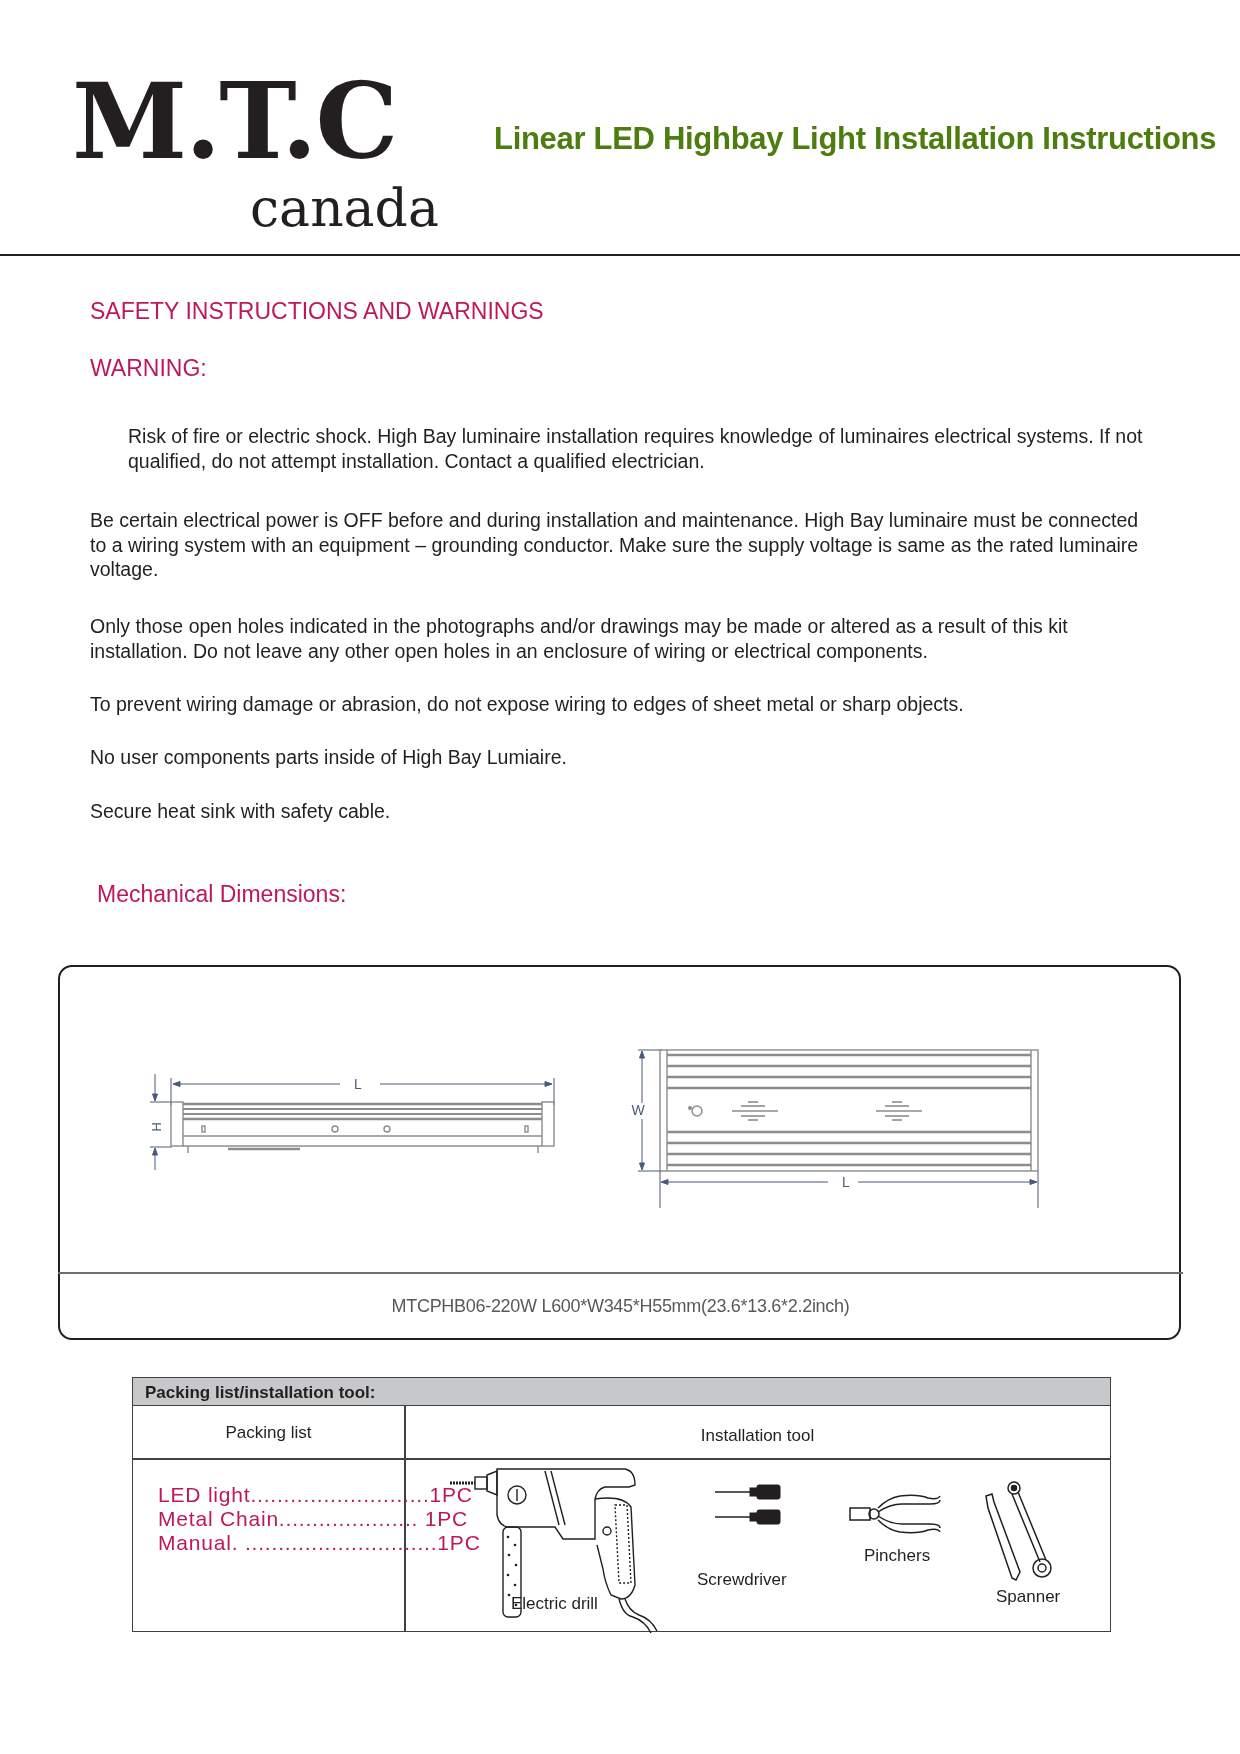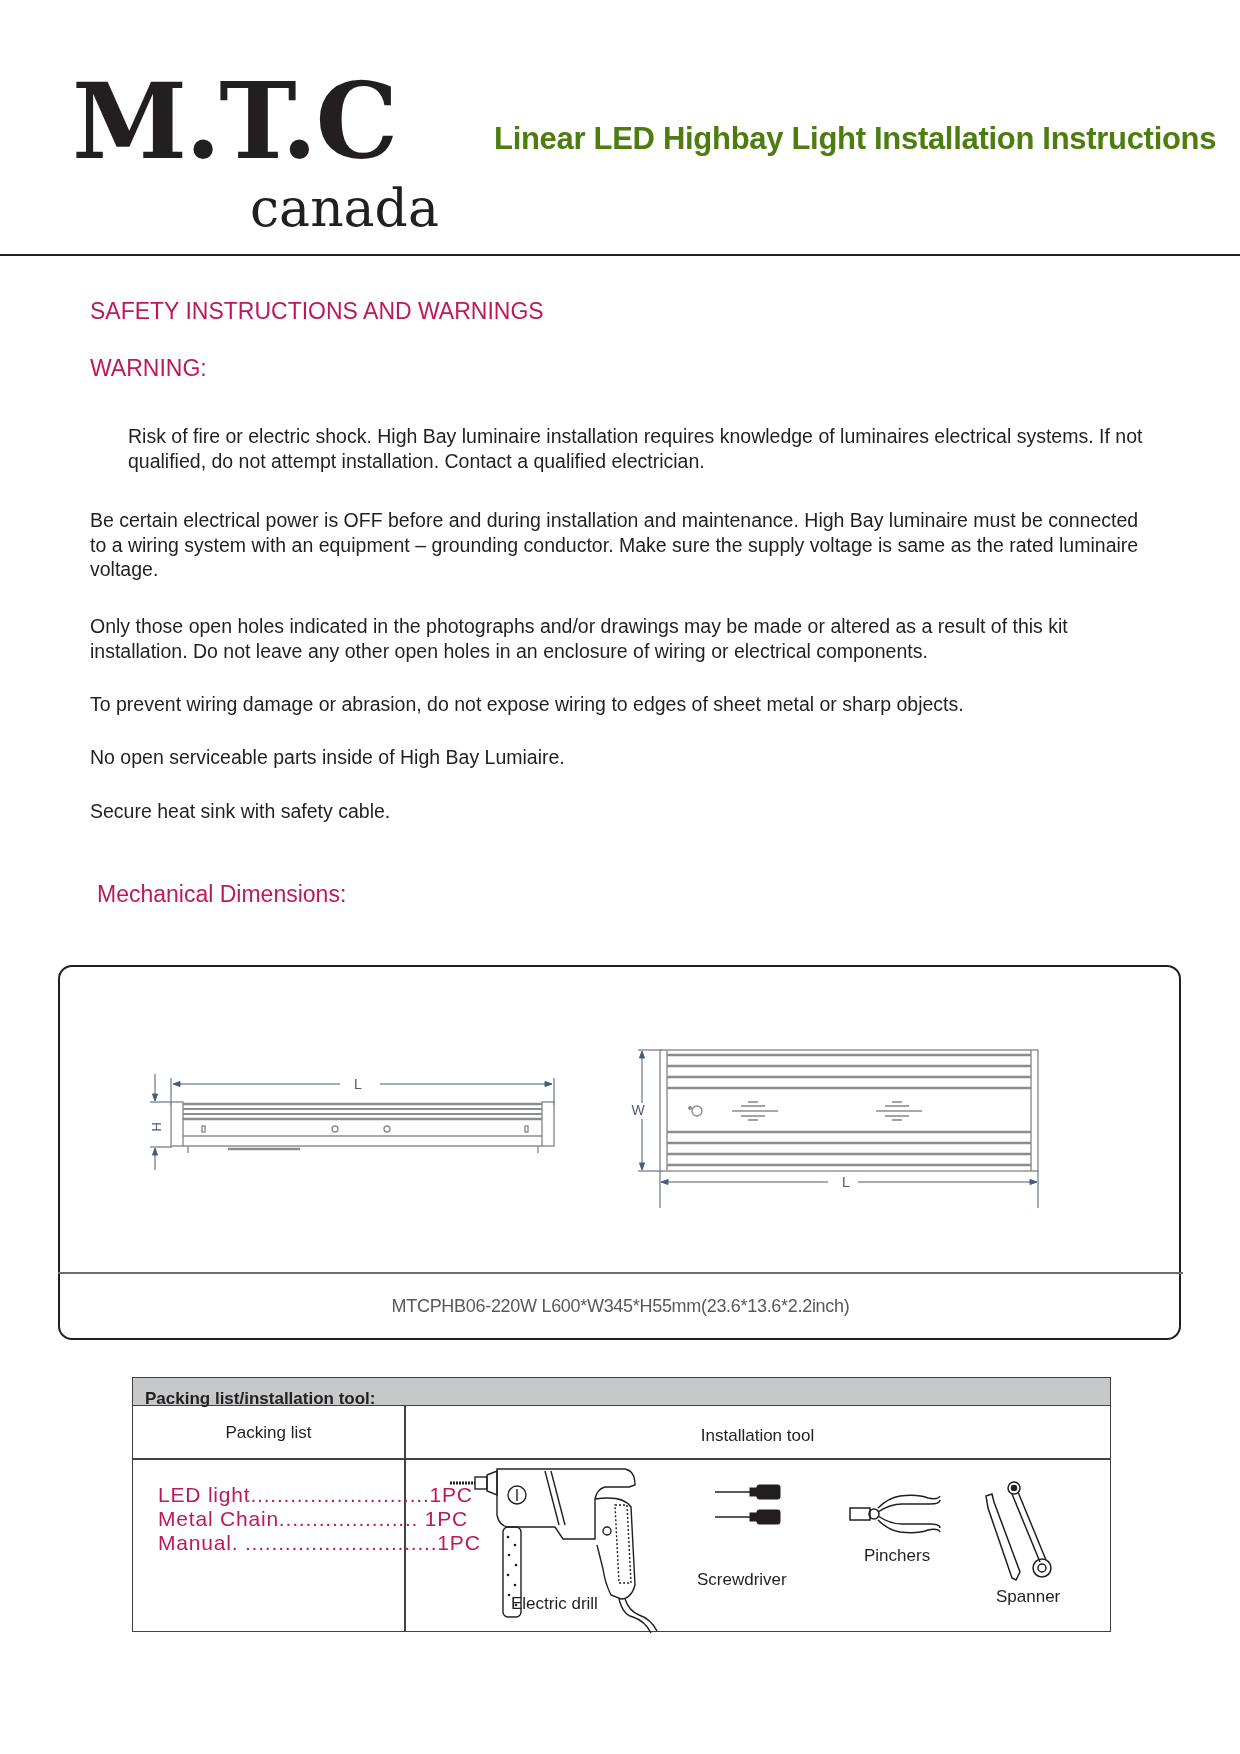--- a/index.html
+++ b/index.html
@@ -25,21 +25,21 @@
                border-radius: 14px; box-sizing: border-box; }
     .dim-divider { left: 58px; top: 1272px; width: 1125px; height: 2px; background: #6d6e71; }
     .dim-caption { left: 58px; top: 1296px; width: 1125px; text-align: center; font-size: 18px;
                    color: #58595b; letter-spacing: -0.3px; }
 
     
     .pack-table { left: 132px; top: 1377px; width: 979px; height: 255px; border: 1.5px solid #414042;
                   box-sizing: border-box; }
     .pack-header { left: 133px; top: 1378px; width: 977px; height: 28px; background: #c7c8ca;
                    border-bottom: 1.5px solid #414042; box-sizing: border-box; }
-    .pack-header-text { left: 145px; top: 1383px; font-size: 17px; font-weight: bold; color: #231f20; margin-top: 6px; }
+    .pack-header-text { left: 145px; top: 1383px; font-size: 17px; font-weight: bold; color: #231f20; }
     .pack-row-rule { left: 133px; top: 1458px; width: 977px; height: 1.5px; background: #414042; }
     .pack-col-rule { left: 404px; top: 1406px; width: 1.5px; height: 225px; background: #414042; }
     .col-head { font-size: 17px; color: #231f20; text-align: center; }
     .pack-item { left: 158px; font-size: 21px; color: #be185d; letter-spacing: 0.8px; white-space: nowrap; }
     .tool-label { font-size: 17px; color: #231f20; white-space: nowrap; }
   </style>
 </head>
 <body>
 
 <div class="abs logo-main">M.T.C</div>
@@ -47,21 +47,21 @@
 <div class="abs doc-title">Linear LED Highbay Light Installation Instructions</div>
 <div class="abs header-rule"></div>
 
 <div class="abs h-section" style="top:298px;">SAFETY INSTRUCTIONS AND WARNINGS</div>
 <div class="abs h-section" style="top:355px;">WARNING:</div>
 
 <div class="abs para" style="top:424px;margin-left:38px;">Risk of fire or electric shock. High Bay luminaire installation requires knowledge of luminaires electrical systems. If not qualified, do not attempt installation. Contact a qualified electrician.</div>
 <div class="abs para" style="top:508px;">Be certain electrical power is OFF before and during installation and maintenance. High Bay luminaire must be connected to a wiring system with an equipment – grounding conductor. Make sure the supply voltage is same as the rated luminaire voltage.</div>
 <div class="abs para" style="top:614px;">Only those open holes indicated in the photographs and/or drawings may be made or altered as a result of this kit installation. Do not leave any other open holes in an enclosure of wiring or electrical components.</div>
 <div class="abs para" style="top:692px;">To prevent wiring damage or abrasion, do not expose wiring to edges of sheet metal or sharp objects.</div>
-<div class="abs para" style="top:745px;">No open serviceable parts inside of High Bay Lumiaire.</div>
+<div class="abs para" style="top:745px;">No user components parts inside of High Bay Lumiaire.</div>
 <div class="abs para" style="top:799px;">Secure heat sink with safety cable.</div>
 
 <div class="abs h-section" style="left:97px; top:881px; font-size:23px;">Mechanical Dimensions:</div>
 
 <div class="abs dim-box"></div>
 
 <svg class="abs" style="left:140px; top:1070px;" width="430" height="100" viewBox="0 0 430 100">
   <g stroke="#4a5a7a" stroke-width="1" fill="#4a5a7a">
 
     <line x1="31" y1="8" x2="31" y2="35"></line>

